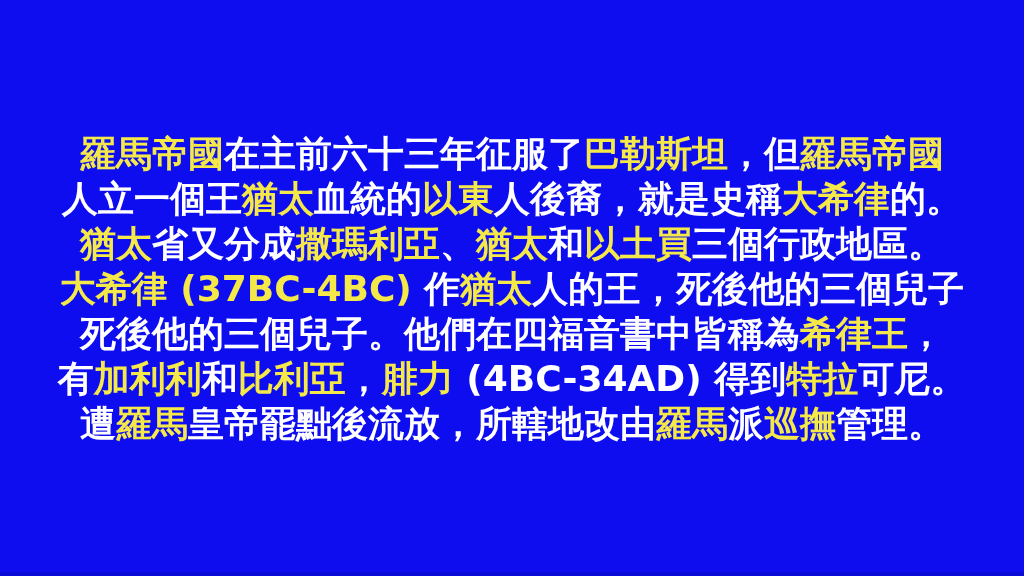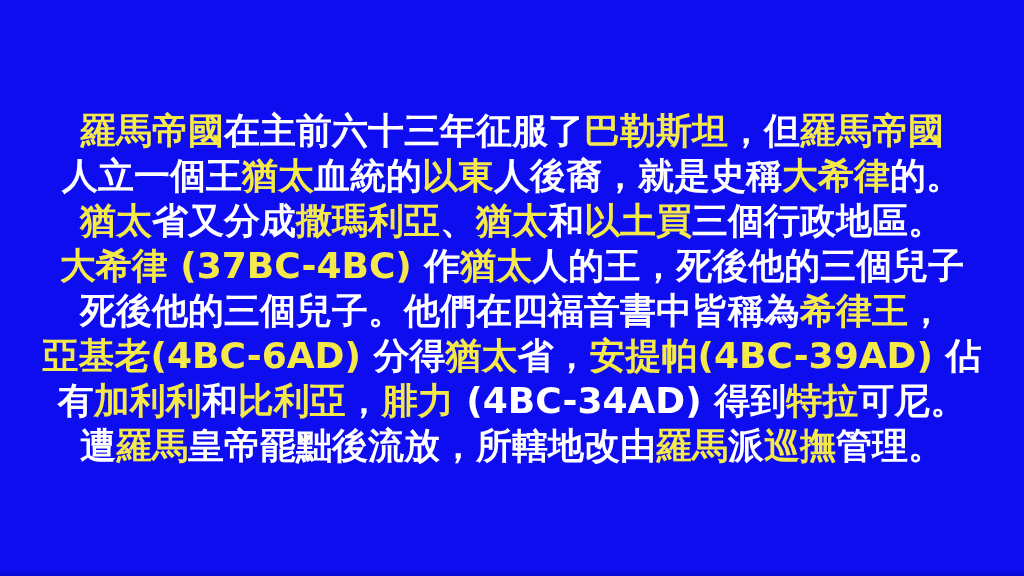--- a/index.html
+++ b/index.html
@@ -60,18 +60,17 @@
 </head>
 <body>
 
 <div id="slide" style="background: rgb(13, 13, 240);">
   <div id="text-block" style="background: rgb(13, 13, 240);">
       <div class="line"><span class="seg y">羅馬帝國</span><span class="seg w">在主前六十三年征服了</span><span class="seg y">巴勒斯坦</span><span class="seg w">，但</span><span class="seg y">羅馬帝國</span></div>
       <div class="line"><span class="seg w">人立一個王</span><span class="seg y">猶太</span><span class="seg w">血統的</span><span class="seg y">以東</span><span class="seg w">人後裔，就是史稱</span><span class="seg y">大希律</span><span class="seg w">的。</span></div>
       <div class="line"><span class="seg y">猶太</span><span class="seg w">省又分成</span><span class="seg y">撒瑪利亞</span><span class="seg w">、</span><span class="seg y">猶太</span><span class="seg w">和</span><span class="seg y">以土買</span><span class="seg w">三個行政地區。</span></div>
       <div class="line"><span class="seg y">大希律 (37BC-4BC)</span><span class="seg w"> 作</span><span class="seg y">猶太</span><span class="seg w">人的王，死後他的三個兒子</span></div>
       <div class="line"><span class="seg w">死後他的三個兒子。他們在四福音書中皆稱為</span><span class="seg y">希律王</span><span class="seg w">，</span></div>
-      <div class="line"><span class="seg y">亞基老(4BC-6AD)</span><span class="seg w"> 分得</span><span class="seg y">猶太</span><span class="seg w">省，</span><span class="seg y">安提帕(4BC-39AD)</span><span class="seg w"> 佔</span></div>
       <div class="line"><span class="seg w">有</span><span class="seg y">加利利</span><span class="seg w">和</span><span class="seg y">比利亞</span><span class="seg w">，</span><span class="seg y">腓力</span><span class="seg w"> (4BC-34AD) 得到</span><span class="seg y">特拉</span><span class="seg w">可尼。</span></div>
       <div class="line"><span class="seg w">遭</span><span class="seg y">羅馬</span><span class="seg w">皇帝罷黜後流放，所轄地改由</span><span class="seg y">羅馬</span><span class="seg w">派</span><span class="seg y">巡撫</span><span class="seg w">管理。</span></div>
     </div>
   <div class="bottom-band"></div>
 </div>
 
 </body></html>

